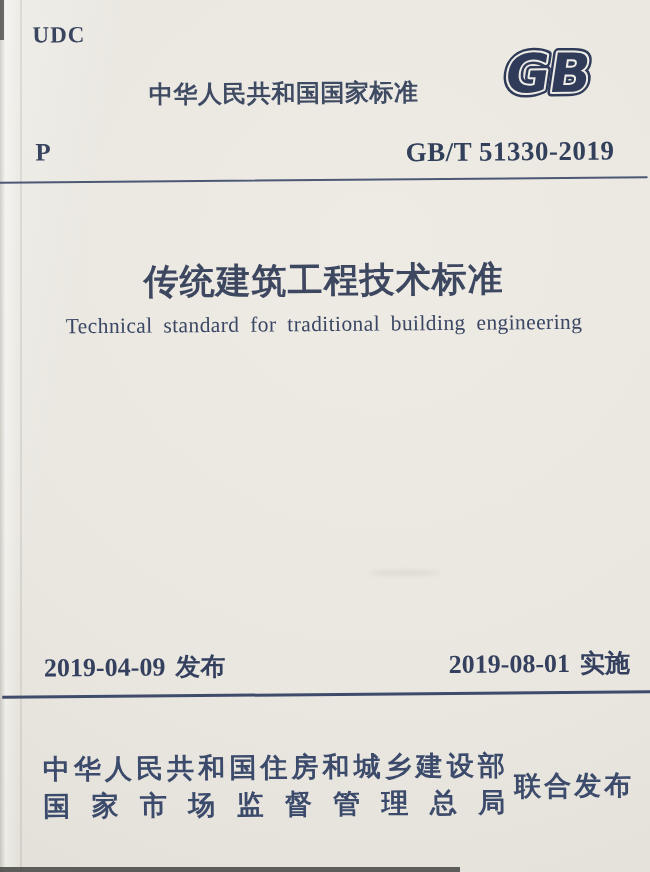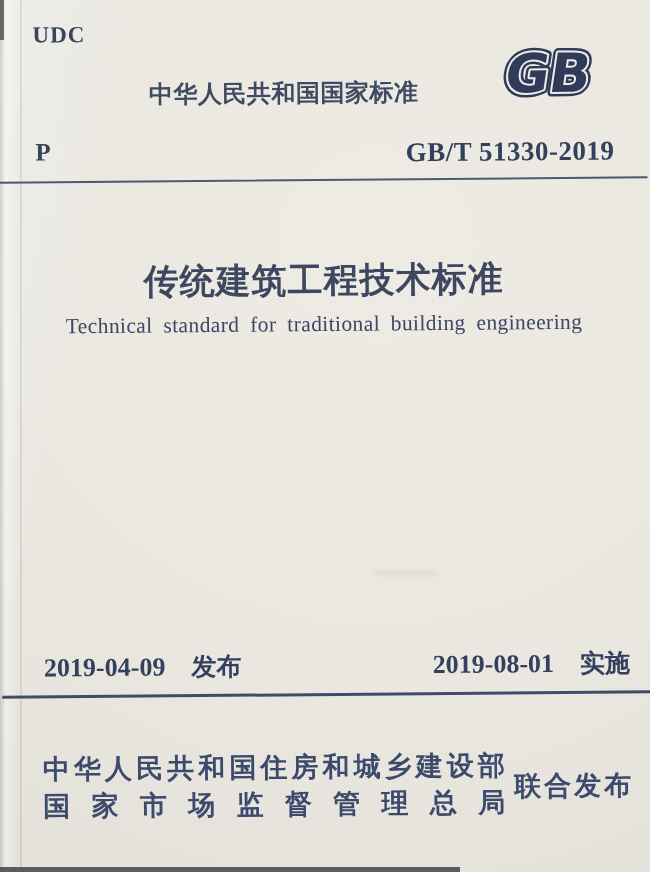--- a/index.html
+++ b/index.html
@@ -27,21 +27,21 @@
   .logo{left:498px;top:42px;width:118px;height:66px;}
   .pcode{left:38px;top:136px;font-size:25px;font-weight:bold;color:#39445f;}
   .stdnum{right:33px;top:138px;font-size:27px;font-weight:bold;letter-spacing:0.5px;color:#33405c;}
   .rule-top{left:0;top:179px;width:650px;height:2px;background:#4d5874;border-radius:2px;}
   .title-cn{left:0;top:257px;width:650px;text-align:center;font-size:35px;font-weight:600;letter-spacing:1px;color:#3d4760;}
   .title-en{left:0;top:312px;width:650px;text-align:center;font-size:21.5px;letter-spacing:0.4px;word-spacing:5px;color:#3b4764;}
 
   .dates{left:0;top:649px;width:650px;height:32px;font-size:26px;font-weight:bold;color:#34405e;}
   .issue-group{position:absolute;left:42px;top:0;}
   .impl-group{position:absolute;right:22px;top:0;}
-  .date-label{margin-left:26px;font-size:25px;}
+  .date-label{margin-left:10px;font-size:25px;}
   .rule-bottom{left:0;top:693px;width:650px;height:3px;background:#3f4b6a;}
 
   .pub-block{left:40px;top:749px;width:462px;color:#3c4a6b;}
   .pub-line{width:462px;text-align:justify;text-align-last:justify;font-size:27px;font-weight:600;line-height:37px;white-space:nowrap;}
   .joint{left:511px;top:770px;font-size:27px;font-weight:600;letter-spacing:3px;color:#3c4a6b;white-space:nowrap;}
 
   svg text{font-family:"DejaVu Sans","Liberation Sans",sans-serif;font-weight:bold;}
 </style>
 </head>
 <body>

